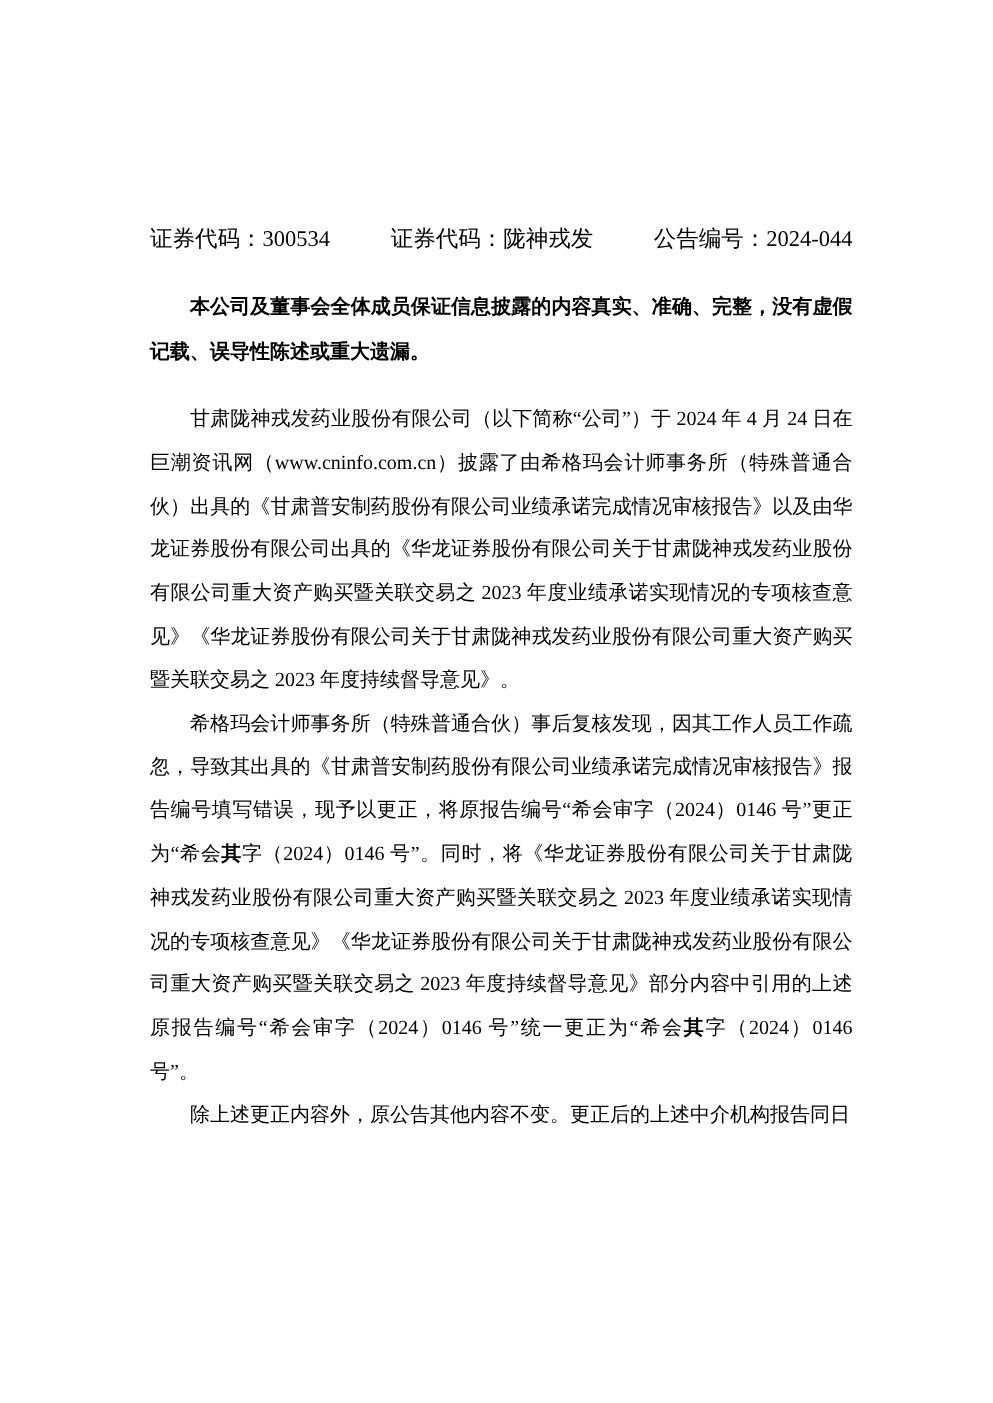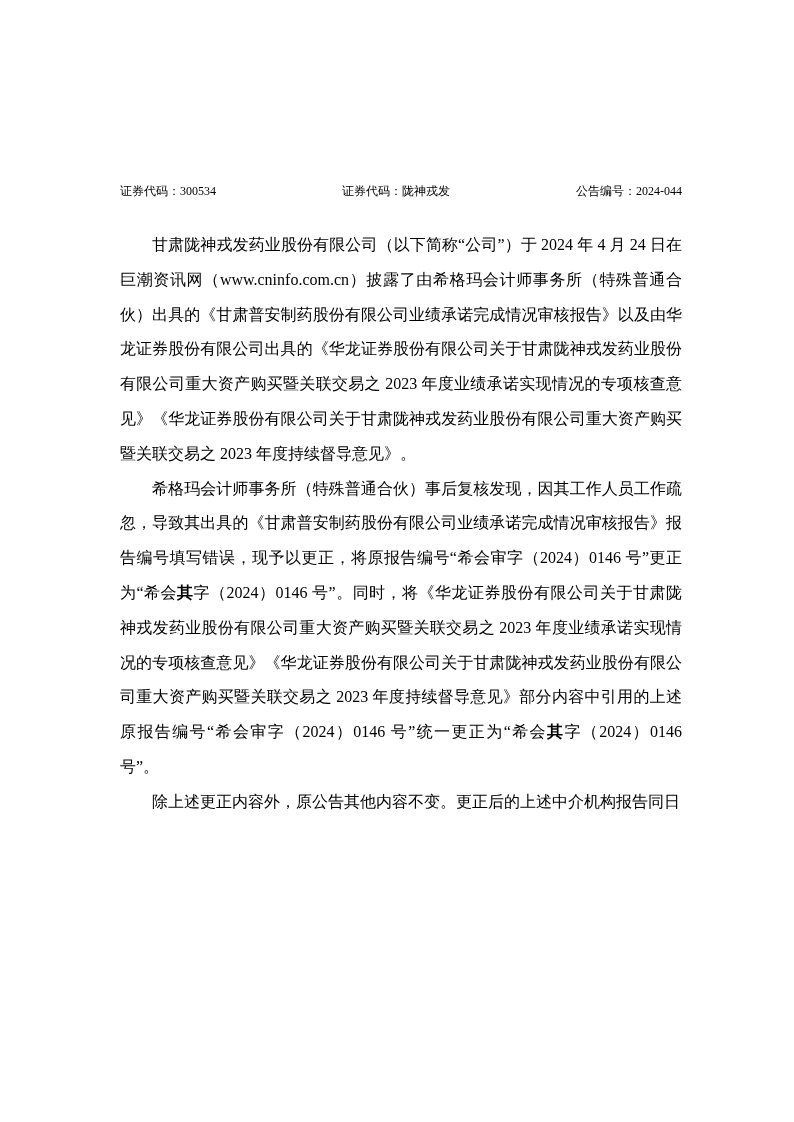--- a/index.html
+++ b/index.html
@@ -15,21 +15,21 @@
     color: #000000;
     box-sizing: border-box;
     padding: 180px 112px 0 120px;
     font-family: "Liberation Serif", "DejaVu Serif", serif;
     overflow: hidden;
   }
   .header-row {
     display: flex;
     justify-content: space-between;
     align-items: baseline;
-    font-size: 12px;
+    font-size: 18px;
     line-height: 22px;
     white-space: nowrap;
   }
   .title-block {
     margin-top: 26px;
     text-align: center;
     font-weight: bold;
     font-size: 22px;
     line-height: 47px;
     letter-spacing: 1px;
@@ -63,20 +63,21 @@
 
   <div class="header-row">
     <span>证券代码：300534</span>
     <span>证券代码：陇神戎发</span>
     <span>公告编号：2024-044</span>
   </div>
 
   <div class="title-block">
   </div>
 
+  <div class="disclaimer">本公司及董事会全体成员保证信息披露的内容真实、准确、完整，没有虚假记载、误导性陈述或重大遗漏。</div>
 
   <div class="body-text">
       <p><span>甘肃陇神戎发药业股份有限公司（以下简称“公司”）于 2024 年 4 月 24 日在巨潮资讯网（www.cninfo.com.cn）披露了由希格玛会计师事务所（特殊普通合伙）出具的《甘肃普安制药股份有限公司业绩承诺完成情况审核报告》以及由华龙证券股份有限公司出具的《华龙证券股份有限公司关于甘肃陇神戎发药业股份有限公司重大资产购买暨关联交易之 2023 年度业绩承诺实现情况的专项核查意见》《华龙证券股份有限公司关于甘肃陇神戎发药业股份有限公司重大资产购买暨关联交易之 2023 年度持续督导意见》。</span></p>
       <p><span>希格玛会计师事务所（特殊普通合伙）事后复核发现，因其工作人员工作疏忽，导致其出具的《甘肃普安制药股份有限公司业绩承诺完成情况审核报告》报告编号填写错误，现予以更正，将原报告编号“希会审字（2024）0146 号”更正为“希会</span><span class="bold-run">其</span><span>字（2024）0146 号”。同时，将《华龙证券股份有限公司关于甘肃陇神戎发药业股份有限公司重大资产购买暨关联交易之 2023 年度业绩承诺实现情况的专项核查意见》《华龙证券股份有限公司关于甘肃陇神戎发药业股份有限公司重大资产购买暨关联交易之 2023 年度持续督导意见》部分内容中引用的上述原报告编号“希会审字（2024）0146 号”统一更正为“希会</span><span class="bold-run">其</span><span>字（2024）0146 号”。</span></p>
       <p><span>除上述更正内容外，原公告其他内容不变。更正后的上述中介机构报告同日</span></p>
     </div>
 
 </div>
 
 </body></html>

